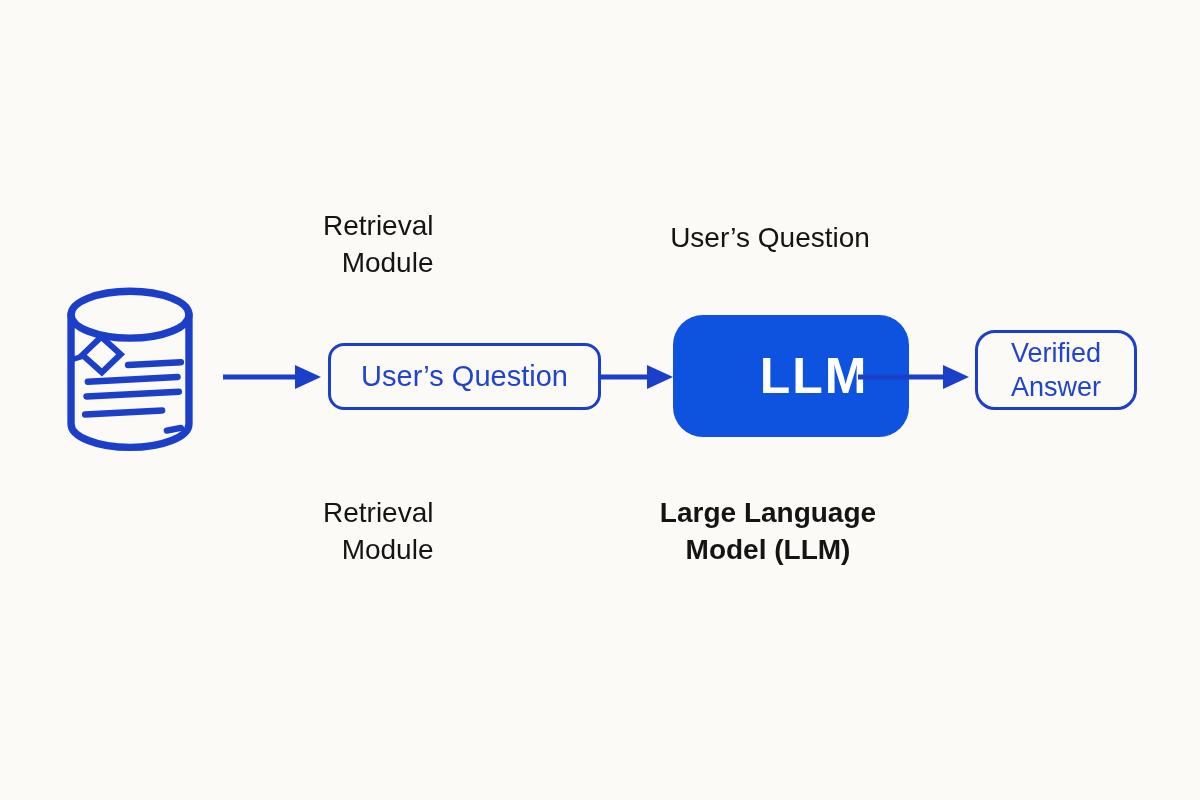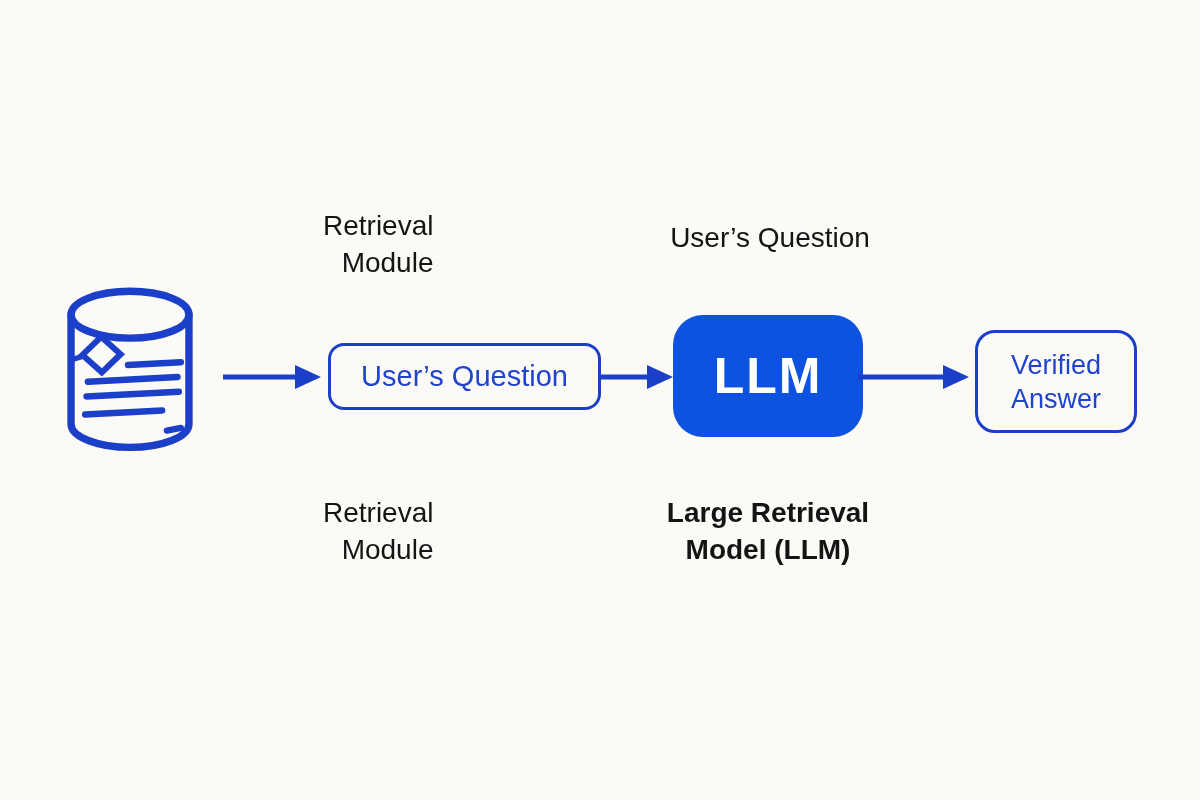--- a/index.html
+++ b/index.html
@@ -41,37 +41,38 @@
     text-align: center;
     white-space: pre-line;
   }
   .uq-box {
     left: 328px; top: 343px;
     width: 273px; height: 67px;
     font-size: 29px;
   }
   .va-box {
     left: 975px; top: 330px;
-    width: 162px; height: 103px;
+    width: 162px; height: 80px;
     border-radius: 20px;
     font-size: 27px;
     line-height: 34px;
   }
   .llm-box {
     left: 673px; top: 315px;
     width: 190px; height: 122px;
     background: var(--llm-fill, #0e52e0);
     border-radius: 30px;
     color: var(--llm-text, #ffffff);
     display: flex;
     align-items: center;
     justify-content: center;
     font-weight: 700;
     font-size: 50px;
     letter-spacing: 2px;
+    padding-left: 46px;
   }
 
   svg { display: block; }
 </style>
 </head>
 <body>
 
 <div class="canvas">
 
   <div class="abs blue-ink" style="left:63px; top:286px; width:134px; height:172px;">
@@ -118,16 +119,16 @@
       <polygon points="85,2 111,14 85,26" fill="currentColor"></polygon>
     </svg>
   </div>
 
   <div class="abs node-box va-box">Verified
 Answer</div>
 
   <div class="abs label" style="left:323px; top:494px;">Retrieval
 Module</div>
 
-  <div class="abs label bold center" style="left:618px; top:494px; width:300px;">Large Retrieval
+  <div class="abs label bold center" style="left:618px; top:494px; width:300px;">Large Language
 Model (LLM)</div>
 
 </div>
 
 </body></html>

